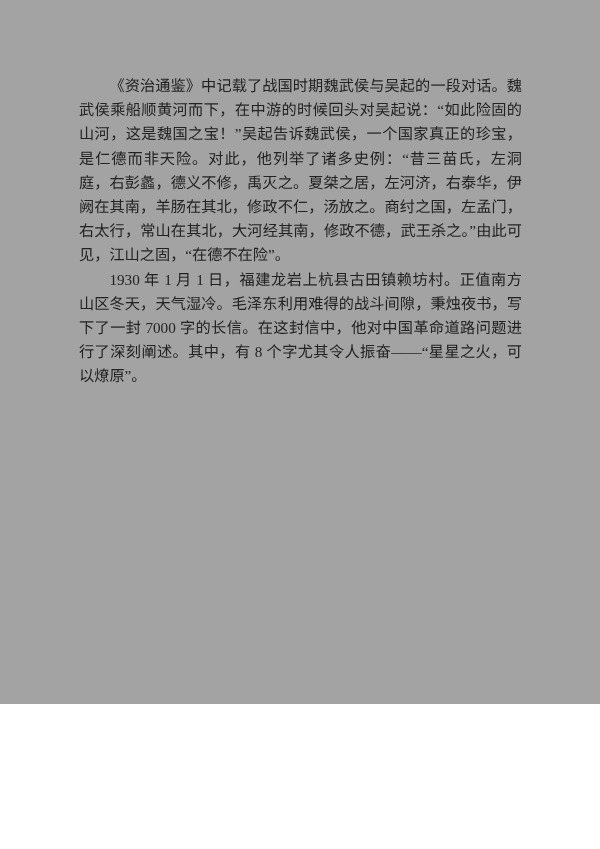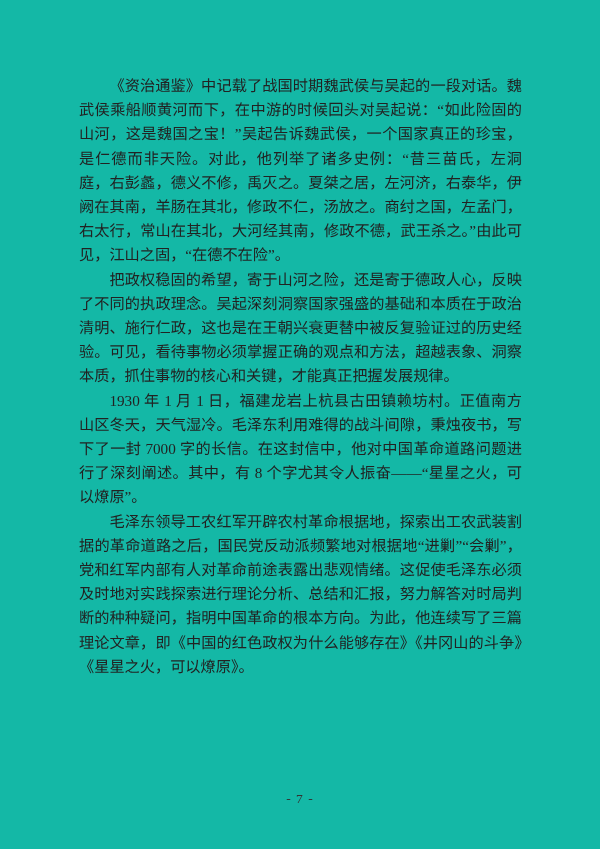--- a/index.html
+++ b/index.html
@@ -3,22 +3,22 @@
 <meta charset="utf-8">
 <style>
   html, body {
     margin: 0;
     padding: 0;
     background: #ffffff;
   }
   .doc-page {
     position: relative;
     width: 600px;
-    height: 849px;
-    background: #14b8a6;
+    height: 704px;
+    background: #a3a3a3;
     overflow: hidden;
     font-family: "Liberation Serif", "DejaVu Serif", serif;
   }
   .doc-body {
     position: absolute;
     left: 79px;
     top: 74px;
     width: 443px;
     color: #222222;
     font-size: 15.2px;
@@ -42,18 +42,16 @@
     line-height: 18px;
     letter-spacing: 1px;
   }
 </style>
 </head>
 <body>
 
 <div class="doc-page">
   <div class="doc-body">
     <p>《资治通鉴》中记载了战国时期魏武侯与吴起的一段对话。魏武侯乘船顺黄河而下，在中游的时候回头对吴起说：“如此险固的山河，这是魏国之宝！”吴起告诉魏武侯，一个国家真正的珍宝，是仁德而非天险。对此，他列举了诸多史例：“昔三苗氏，左洞庭，右彭蠡，德义不修，禹灭之。夏桀之居，左河济，右泰华，伊阙在其南，羊肠在其北，修政不仁，汤放之。商纣之国，左孟门，右太行，常山在其北，大河经其南，修政不德，武王杀之。”由此可见，江山之固，“在德不在险”。</p>
-    <p>把政权稳固的希望，寄于山河之险，还是寄于德政人心，反映了不同的执政理念。吴起深刻洞察国家强盛的基础和本质在于政治清明、施行仁政，这也是在王朝兴衰更替中被反复验证过的历史经验。可见，看待事物必须掌握正确的观点和方法，超越表象、洞察本质，抓住事物的核心和关键，才能真正把握发展规律。</p>
     <p>1930 年 1 月 1 日，福建龙岩上杭县古田镇赖坊村。正值南方山区冬天，天气湿冷。毛泽东利用难得的战斗间隙，秉烛夜书，写下了一封 7000 字的长信。在这封信中，他对中国革命道路问题进行了深刻阐述。其中，有 8 个字尤其令人振奋——“星星之火，可以燎原”。</p>
-    <p>毛泽东领导工农红军开辟农村革命根据地，探索出工农武装割据的革命道路之后，国民党反动派频繁地对根据地“进剿”“会剿”，党和红军内部有人对革命前途表露出悲观情绪。这促使毛泽东必须及时地对实践探索进行理论分析、总结和汇报，努力解答对时局判断的种种疑问，指明中国革命的根本方向。为此，他连续写了三篇理论文章，即《中国的红色政权为什么能够存在》《井冈山的斗争》《星星之火，可以燎原》。</p>
   </div>
   <div class="page-number">- 7 -</div>
 </div>
 
 </body></html>

